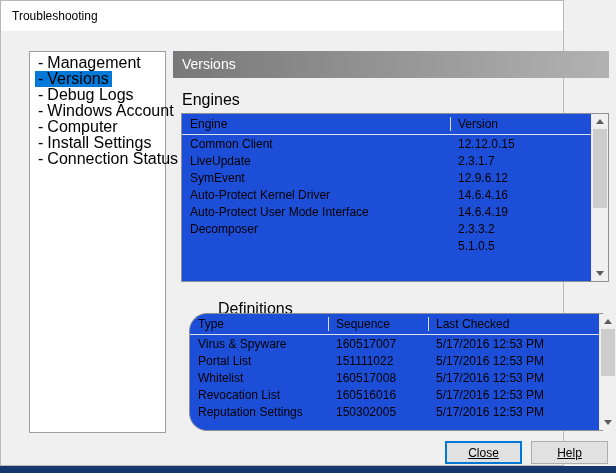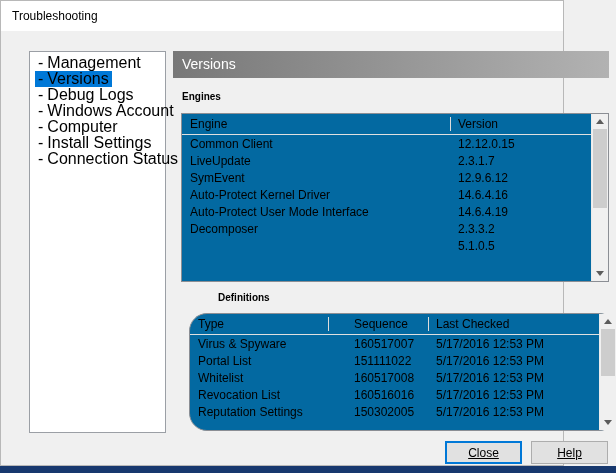--- a/index.html
+++ b/index.html
@@ -28,39 +28,39 @@
   .side-item { height:16px; line-height:16px; padding-left:5px; white-space:nowrap; cursor:default; }
   .side-item .row-content { display:inline-block; padding:0 3px; }
   .side-item .dash { margin-right:4px; }
   .side-item.selected .row-content { background:#0078d7; color:#000000; }
   
   .banner {
     position:absolute; left:172px; top:50px; width:436px; height:27px;
     background:linear-gradient(to right,#787878,#b2b2b2);
     color:#ffffff; font-size:14px; line-height:27px; padding-left:9px;
   }
-  .section-label { position:absolute; font-size:10px; font-weight:bold; }
+  .section-label { position:absolute; font-size:16px; font-weight:normal; }
   .engines-label { left:181px; top:90px; }
-  .definitions-label { left:181px; top:291px;padding-left:36px; }
+  .definitions-label { left:181px; top:299px;padding-left:36px; }
   
   .datatable {
-    position:absolute; background:#0369a1; border:1px solid #8b8e94; font-size:12px;text-decoration:underline;
+    position:absolute; background:#1d4ed8; border:1px solid #8b8e94; font-size:12px;text-decoration:underline;
   }
   .engines-table { left:180px; top:112px; width:428px; height:169px; }
   .definitions-table { left:188px; top:312px; width:428px; height:118px;border-radius:18px; }
   .t-header { position:relative; height:21px; line-height:21px; border-bottom:1px solid #e0e0e0; }
   .hcell { position:absolute; top:0; white-space:nowrap; }
   .hsep { position:absolute; top:3px; bottom:3px; width:1px; background:#dcdcdc; }
   .t-rows { position:absolute; top:22px; left:0; right:17px; bottom:0; overflow:hidden; }
   .t-row { position:relative; height:17px; line-height:17px; }
   .cell { position:absolute; top:0; white-space:nowrap; }
   
   .c-eng-0 { left:8px; }   .c-eng-1 { left:276px; }
   .sep-eng-1 { left:268px; }
-  .c-def-0 { left:8px; }   .c-def-1 { left:146px;margin-left:18px; } .c-def-2 { left:246px; }
+  .c-def-0 { left:8px; }   .c-def-1 { left:146px; } .c-def-2 { left:246px; }
   .sep-def-1 { left:138px; } .sep-def-2 { left:238px; }
   
   .vscroll {
     position:absolute; top:0; right:0; bottom:0; width:17px;
     background:#f0f0f0; border-left:1px solid #ebebeb;
   }
   .sb-btn { position:absolute; left:0; right:0; height:15px; display:flex; align-items:center; justify-content:center; }
   .sb-btn.up { top:0; } .sb-btn.down { bottom:0; }
   .tri-up { width:0; height:0; border-left:4px solid transparent; border-right:4px solid transparent; border-bottom:5px solid #5c5c5c; }
   .tri-down { width:0; height:0; border-left:4px solid transparent; border-right:4px solid transparent; border-top:5px solid #5c5c5c; }

